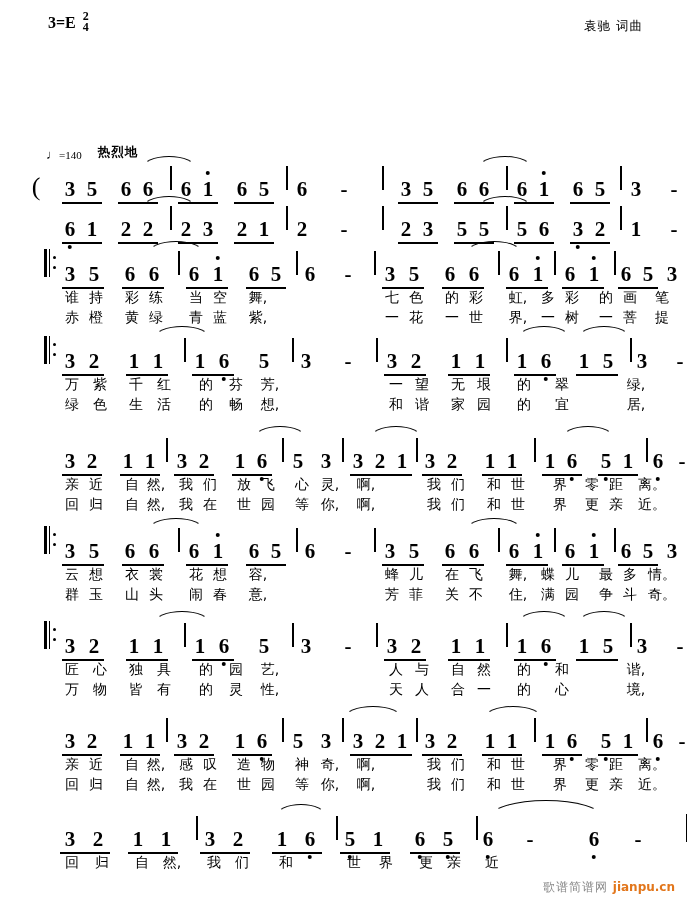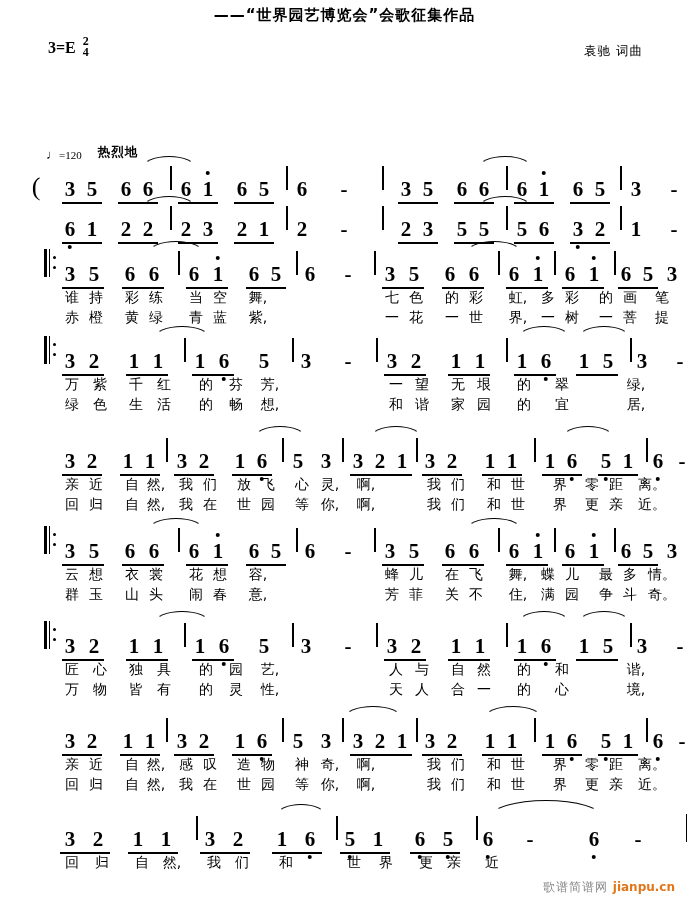--- a/index.html
+++ b/index.html
@@ -96,35 +96,34 @@
     font-size:12px;font-family:"DejaVu Sans", sans-serif;
     color:#8a8a8a;letter-spacing:1px;
   }
   .watermark .dom{color:#e2761b;font-weight:bold;letter-spacing:0;}
 </style>
 </head>
 <body>
 
 <div class="page">
 
-  <div class="subtitle">——“世界园艺博览会”会歌征集作品</div>
 
   <div class="meta-row">
     <div class="keysig">
       <b>3=E</b>
       <span class="timesig">
         <span>2</span>
         <span>4</span>
       </span>
     </div>
     <div class="composer">袁驰 词曲</div>
   </div>
 
   <div class="tempo">
-    <span class="bpm"><span class="qnote">♩</span><span>=120</span></span>
+    <span class="bpm"><span class="qnote">♩</span><span>=140</span></span>
     <span class="expr">热烈地</span>
   </div>
 
   <div id="staff-host">
       <div class="system" style="position: absolute; left: 0px; right: 0px; top: 158px;">
         <div class="noterow">
           <span class="n paren" style="left: 22px; bottom: 4px;">(</span>
           <span class="n" style="left: 56px; bottom: 4px;">3</span>
           <span class="n" style="left: 78px; bottom: 4px;">5</span>
           <span class="n" style="left: 112px; bottom: 4px;">6</span>

